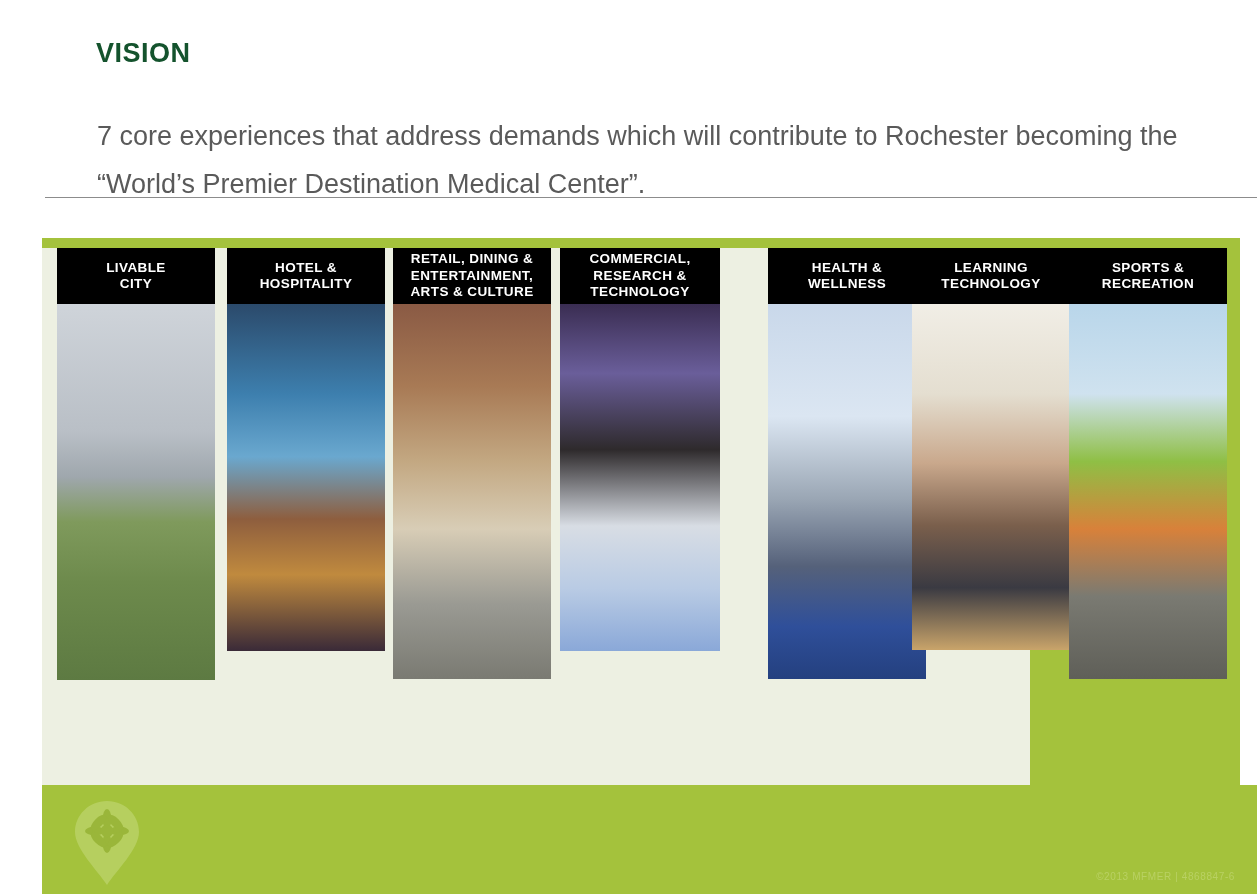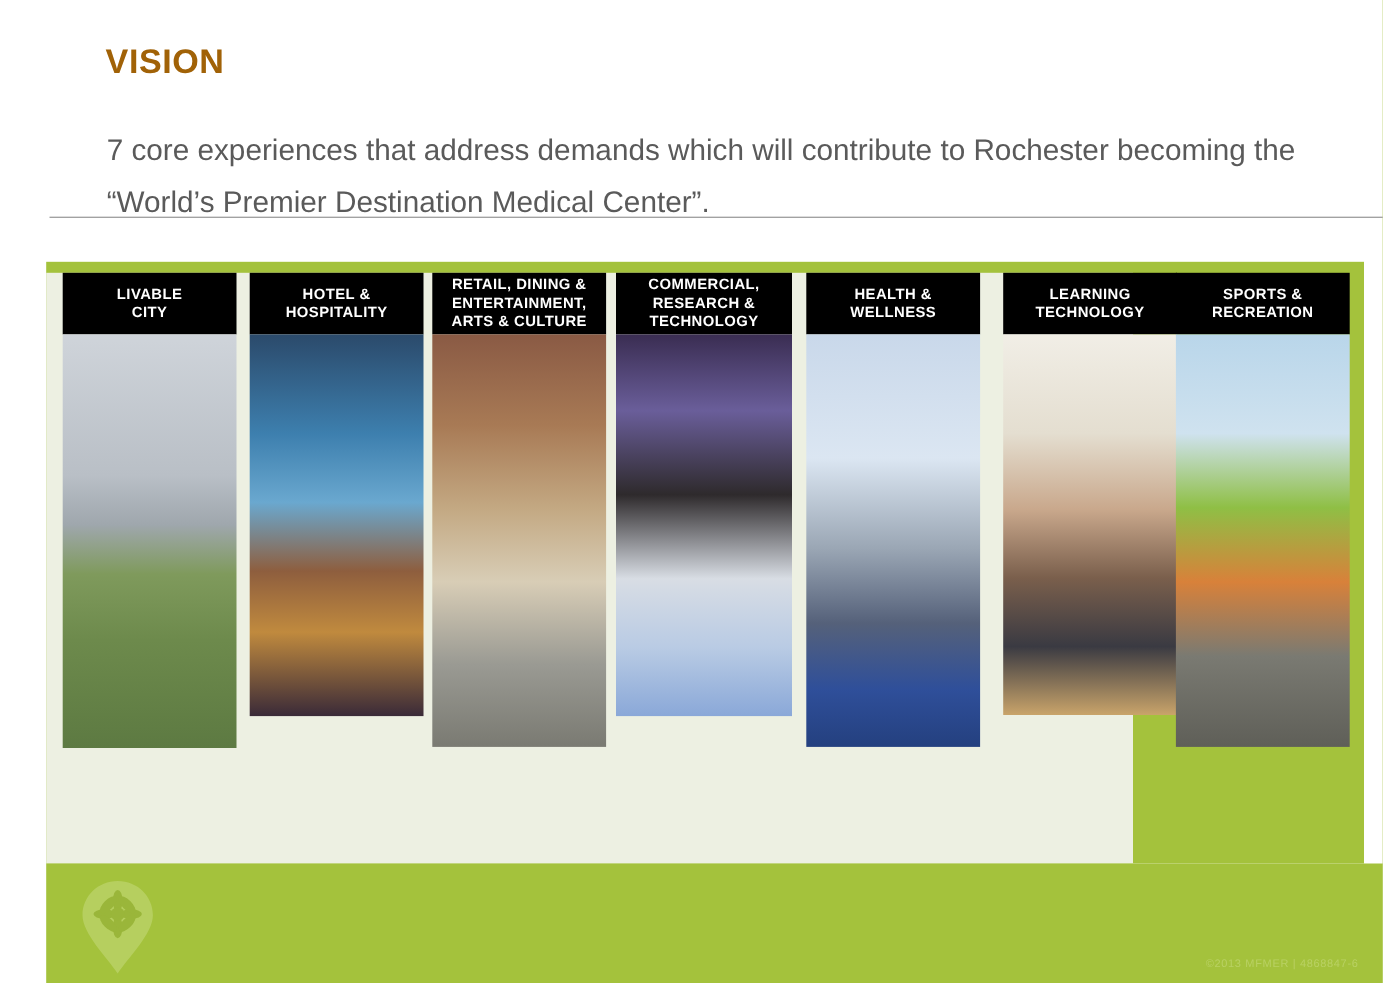--- a/index.html
+++ b/index.html
@@ -5,22 +5,22 @@
   html,body{margin:0;padding:0;}
   body{
     width:1257px;height:894px;
     background:#ffffff;
     font-family:"Liberation Sans", sans-serif;
     overflow:hidden;position:relative;
   }
   
   #slide-title{
     position:absolute;left:96px;top:38px;
-    font-size:31px;font-weight:bold;letter-spacing:.5px;
-    color:#a16207;
+    font-size:27px;font-weight:bold;letter-spacing:.5px;
+    color:#14532d;
   }
   #slide-subtitle{
     position:absolute;left:97px;top:112px;width:1120px;
     font-size:27px;line-height:48px;color:#5a5a5a;font-weight:400;
   }
   #title-rule{
     position:absolute;left:45px;top:197px;width:1212px;height:1px;
     background:#8c8c8c;
   }
   
@@ -93,21 +93,21 @@
         <div class="column" style="left: 518px; width: 160px;">
           <div class="col-head">
             <div>
               <div>COMMERCIAL,</div>
               <div>RESEARCH &amp;</div>
               <div>TECHNOLOGY</div>
             </div>
           </div>
           <div class="col-img" style="height: 347px; background: linear-gradient(rgb(58, 45, 82) 0%, rgb(106, 94, 154) 20%, rgb(46, 42, 44) 42%, rgb(216, 221, 228) 64%, rgb(185, 203, 228) 82%, rgb(138, 168, 216) 100%);"></div>
         </div>
-        <div class="column" style="left: 691px; width: 158px;">
+        <div class="column" style="left: 726px; width: 158px;">
           <div class="col-head">
             <div>
               <div>HEALTH &amp;</div>
               <div>WELLNESS</div>
             </div>
           </div>
           <div class="col-img" style="height: 375px; background: linear-gradient(rgb(201, 216, 234) 0%, rgb(219, 230, 242) 30%, rgb(154, 166, 180) 52%, rgb(85, 97, 122) 70%, rgb(47, 79, 154) 86%, rgb(36, 64, 127) 100%);"></div>
         </div>
         <div class="column" style="left: 858px; width: 158px; padding-left: 12px;">
           <div class="col-head">

